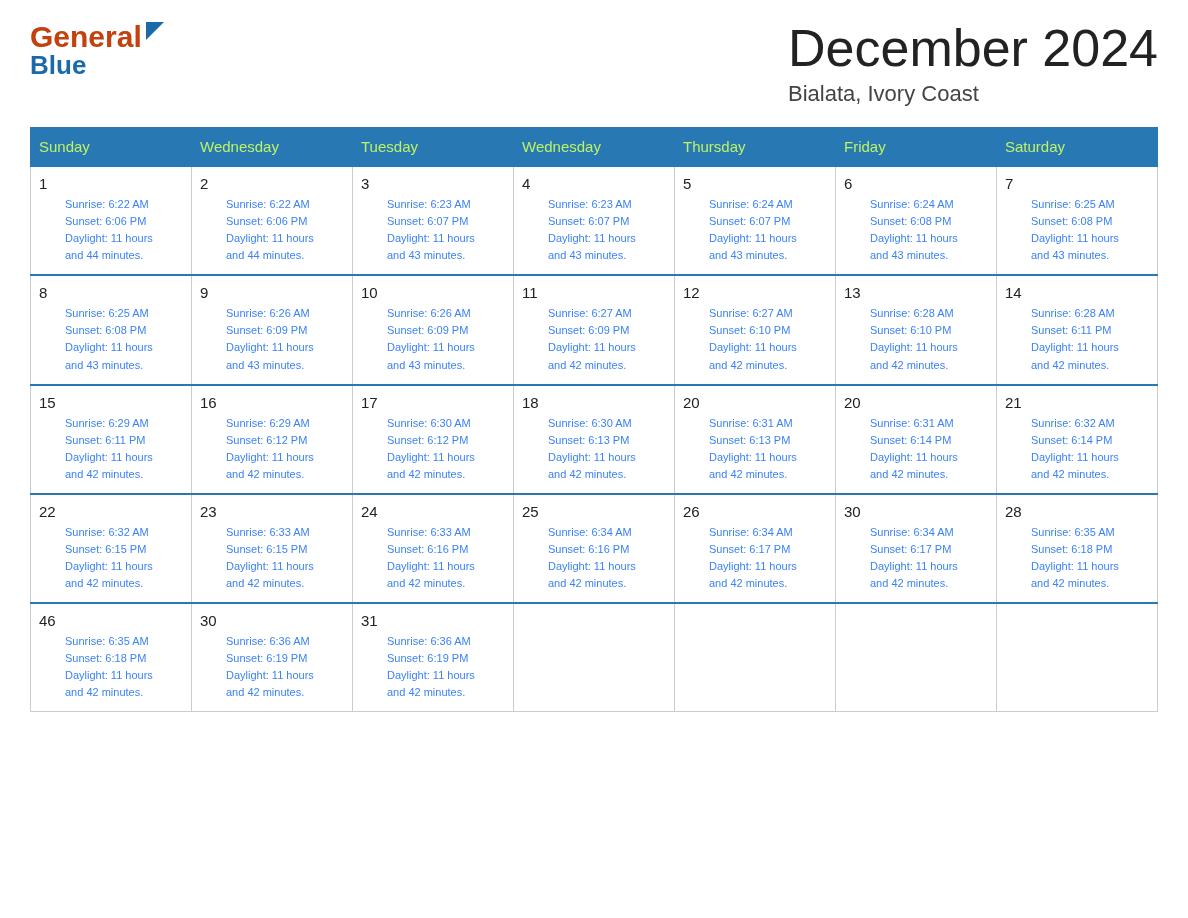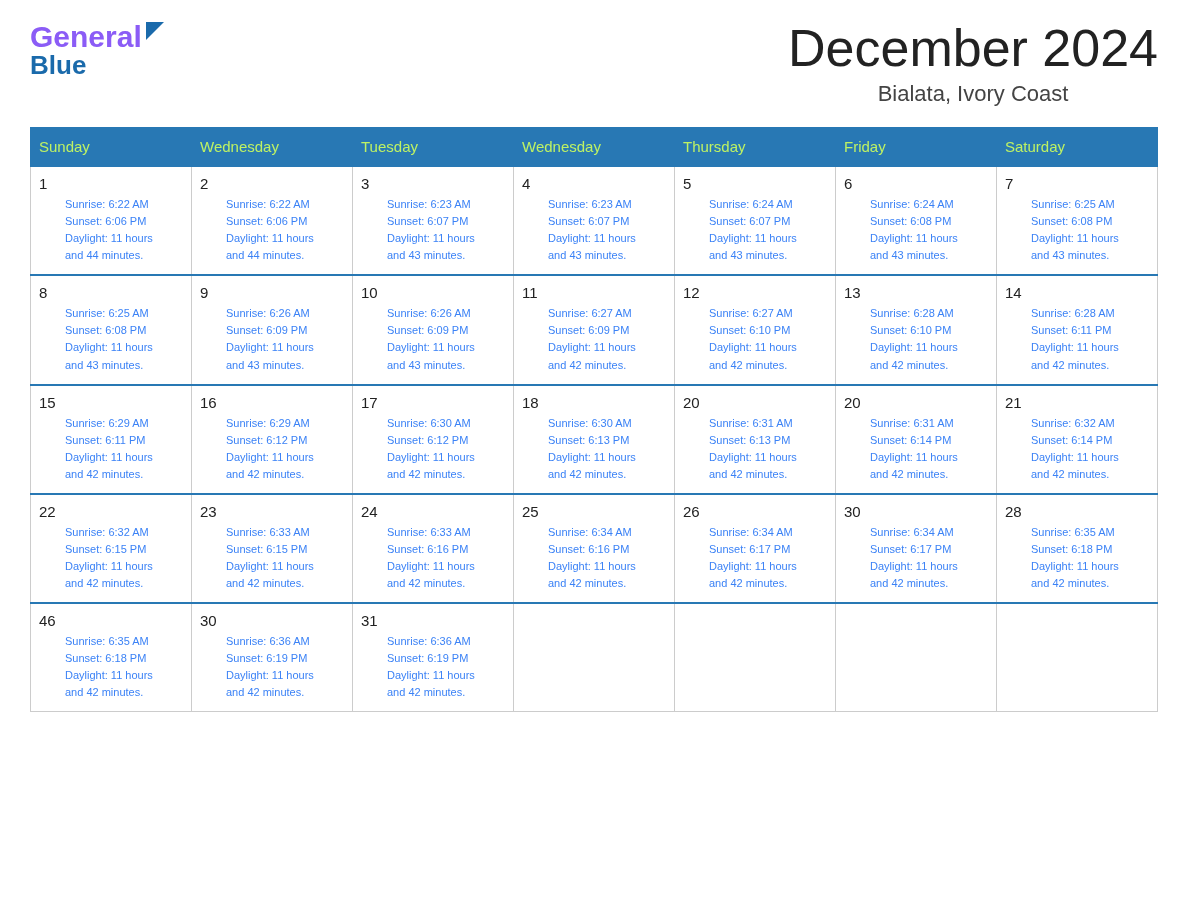--- a/index.html
+++ b/index.html
@@ -15,21 +15,21 @@
       justify-content: space-between;
       align-items: flex-start;
       margin-bottom: 20px;
     }
     .logo {
       display: flex;
       flex-direction: column;
       align-items: flex-start;
     }
     .title-block {
-      text-align: center;
+      text-align: left;
     }
     .month-title {
       font-size: 52px;
       font-weight: normal;
       color: #222;
       line-height: 1.1;
     }
     .location-title {
       font-size: 22px;
       color: #444;
@@ -74,21 +74,21 @@
     .empty-cell {
       background: #ffffff;
     }
   </style>
 </head>
 <body>
 
 <div class="header">
   <div class="logo">
     <div style="display:flex;align-items:center;">
-      <span style="font-size:30px;font-weight:bold;color:#8b5cf6;">General</span>
+      <span style="font-size:30px;font-weight:bold;color:#c2410c;">General</span>
       <span style="display:inline-block;margin-left:4px;position:relative;top:-4px;">
         <svg width="18" height="18" viewBox="0 0 18 18">
           <polygon points="0,0 18,0 0,18" fill="#1a6aab"></polygon>
         </svg>
       </span>
     </div>
     <div style="font-size:26px;font-weight:bold;color:#1a6aab;margin-top:-4px;">Blue</div>
   </div>
   <div class="title-block">
     <div class="month-title">December 2024</div>

